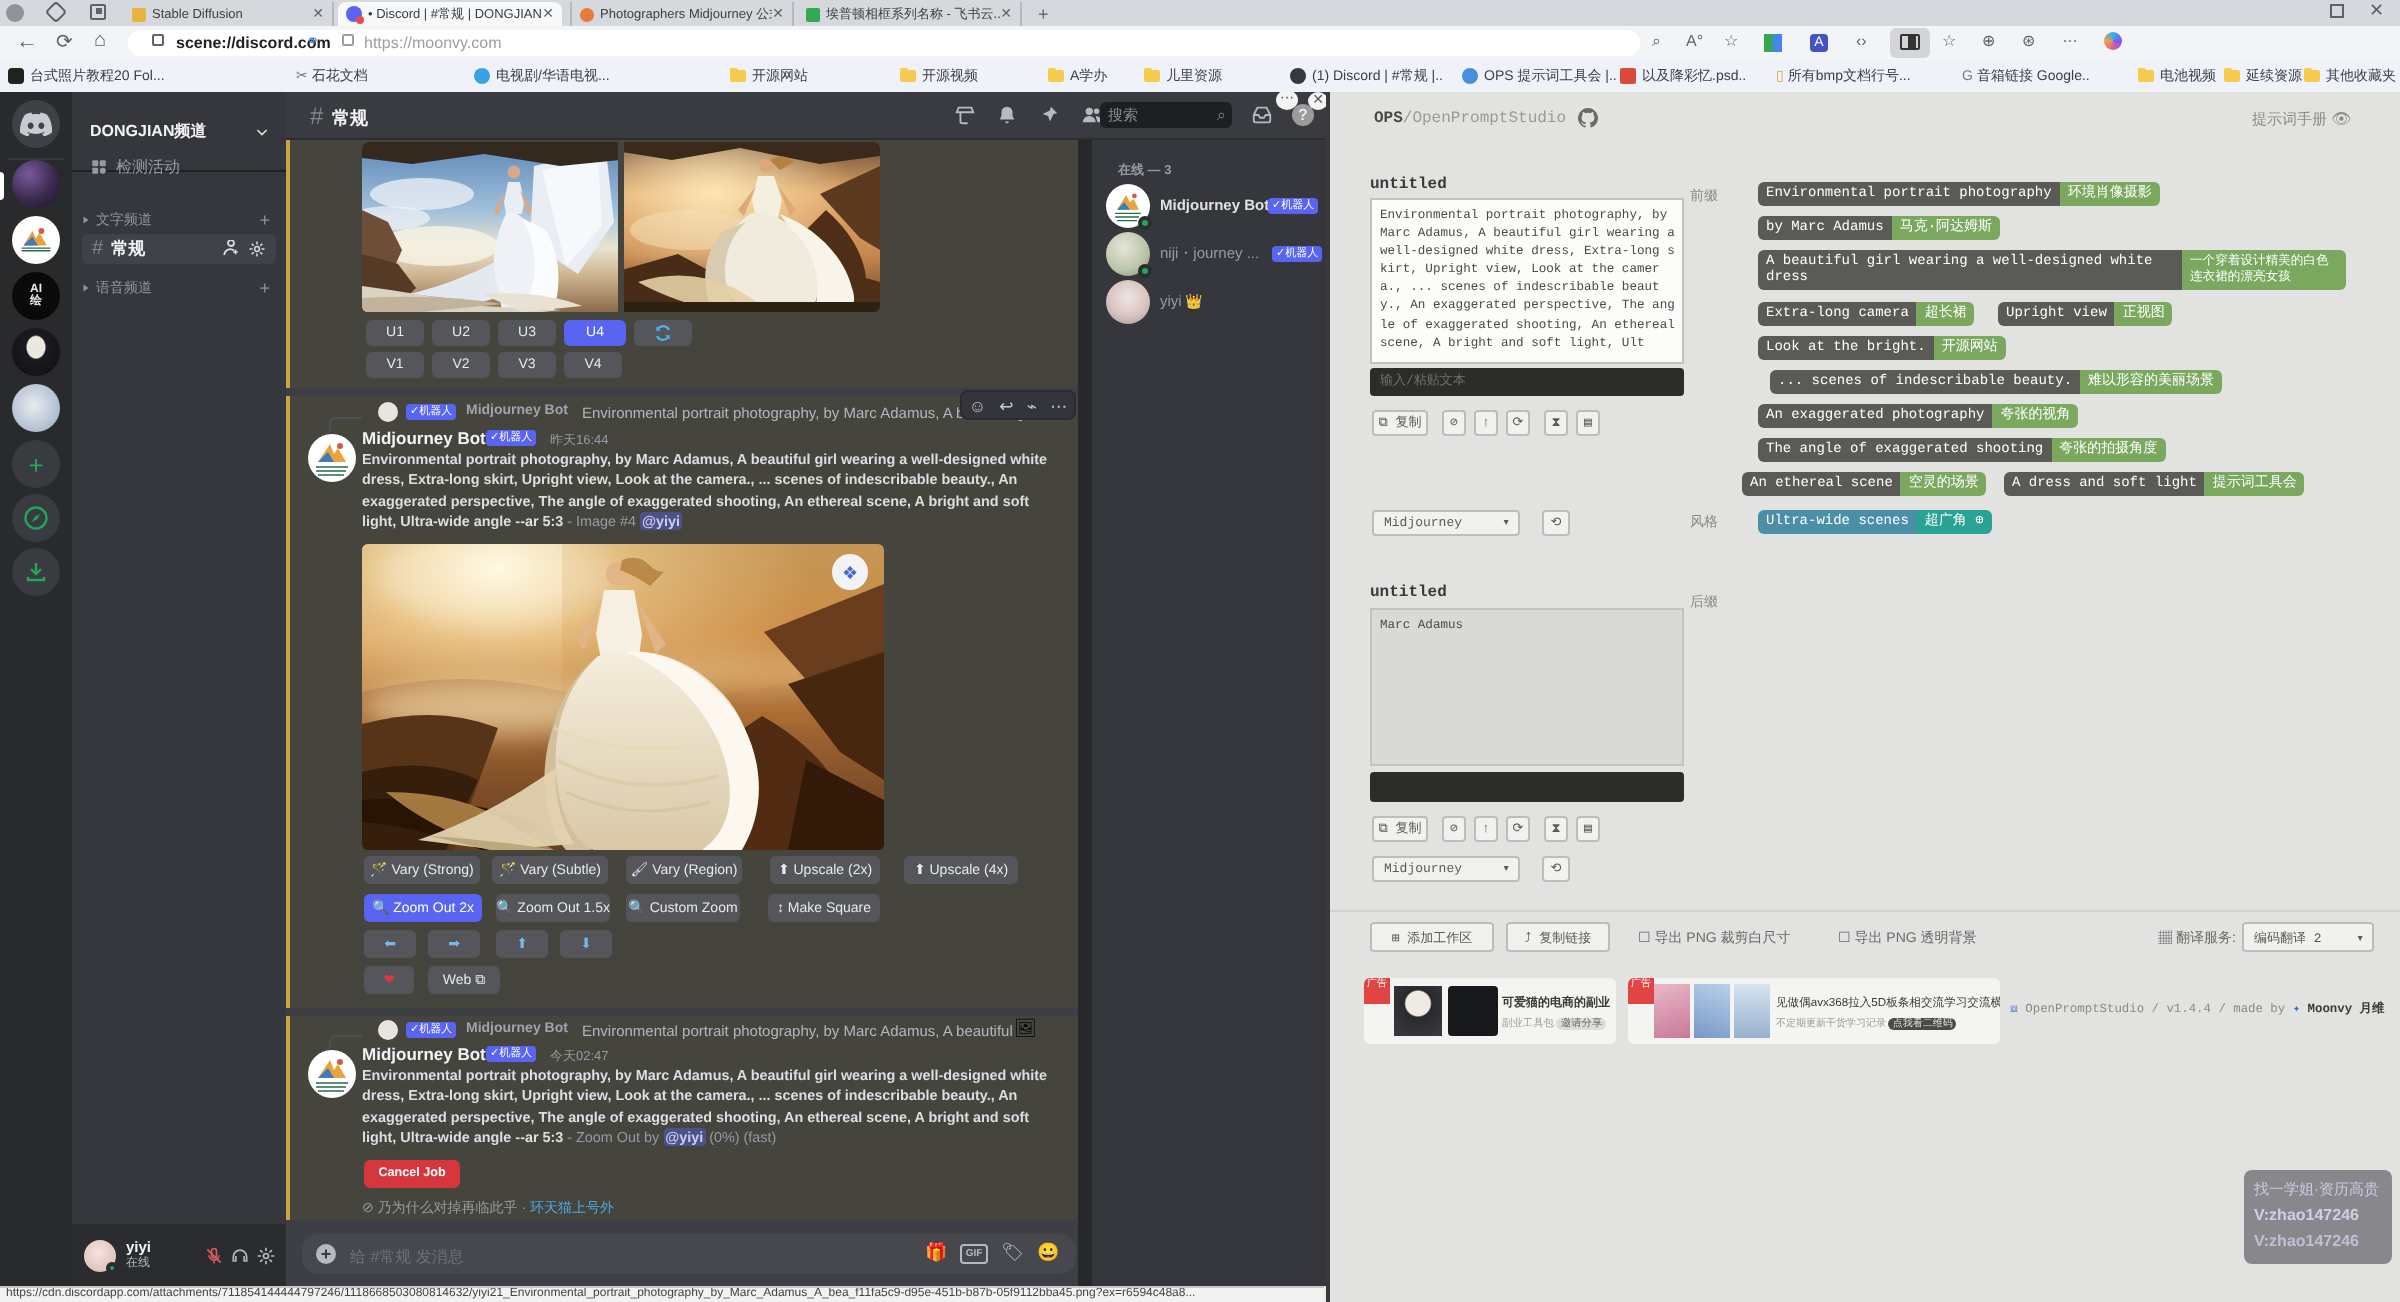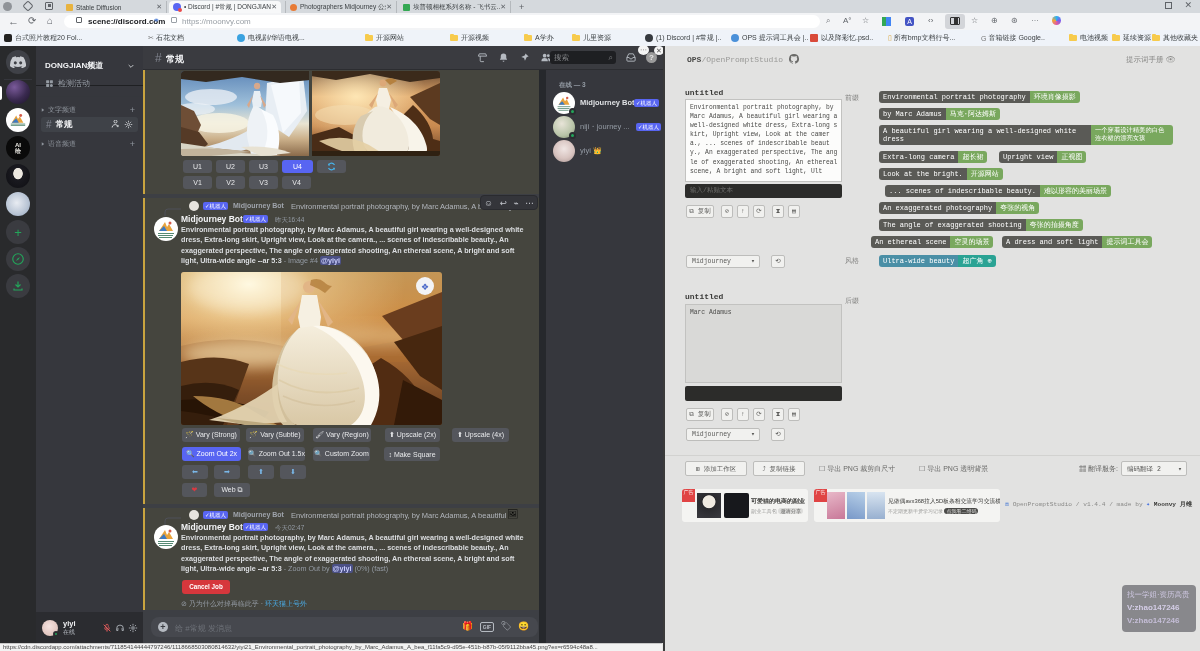--- a/index.html
+++ b/index.html
@@ -544,21 +544,21 @@
     </div>
     <div class="tagrow" style="left:206px;top:190px">
       <span class="tseg tdark">An ethereal scene</span>
       <span class="tseg tgreen">空灵的场景</span>
     </div>
     <div class="tagrow" style="left:337px;top:190px">
       <span class="tseg tdark">A dress and soft light</span>
       <span class="tseg tgreen">提示词工具会</span>
     </div>
     <div class="tagrow" style="left:214px;top:209px">
-      <span class="tseg" style="background:#4a8fa6;border-radius:3px 0 0 3px">Ultra-wide beauty</span>
+      <span class="tseg" style="background:#4a8fa6;border-radius:3px 0 0 3px">Ultra-wide scenes</span>
       <span class="tseg" style="background:#2aa394;border-radius:0 3px 3px 0">超广角 ⊕</span>
     </div>
 
     <span class="abs mono" style="left:20px;top:246px;font-size:8px;font-weight:bold;color:#3a3a38">untitled</span>
     <div class="abs mono" style="left:20px;top:258px;width:157px;height:79px;background:#d9d9d7;border:1px solid #c2c2c0;font-size:6.3px;color:#4a4a48;line-height:9px;padding:3px 2px 0 4px">Marc Adamus</div>
     <div class="abs" style="left:20px;top:340px;width:157px;height:15px;background:#2c2c2a;border-radius:2px"></div>
     <div class="pbtn" style="left:21px;top:362px;width:28px">⧉ 复制</div>
     <div class="pbtn" style="left:56px;top:362px;width:12px">⊘</div>
     <div class="pbtn" style="left:72px;top:362px;width:12px">↑</div>
     <div class="pbtn" style="left:88px;top:362px;width:12px">⟳</div>

